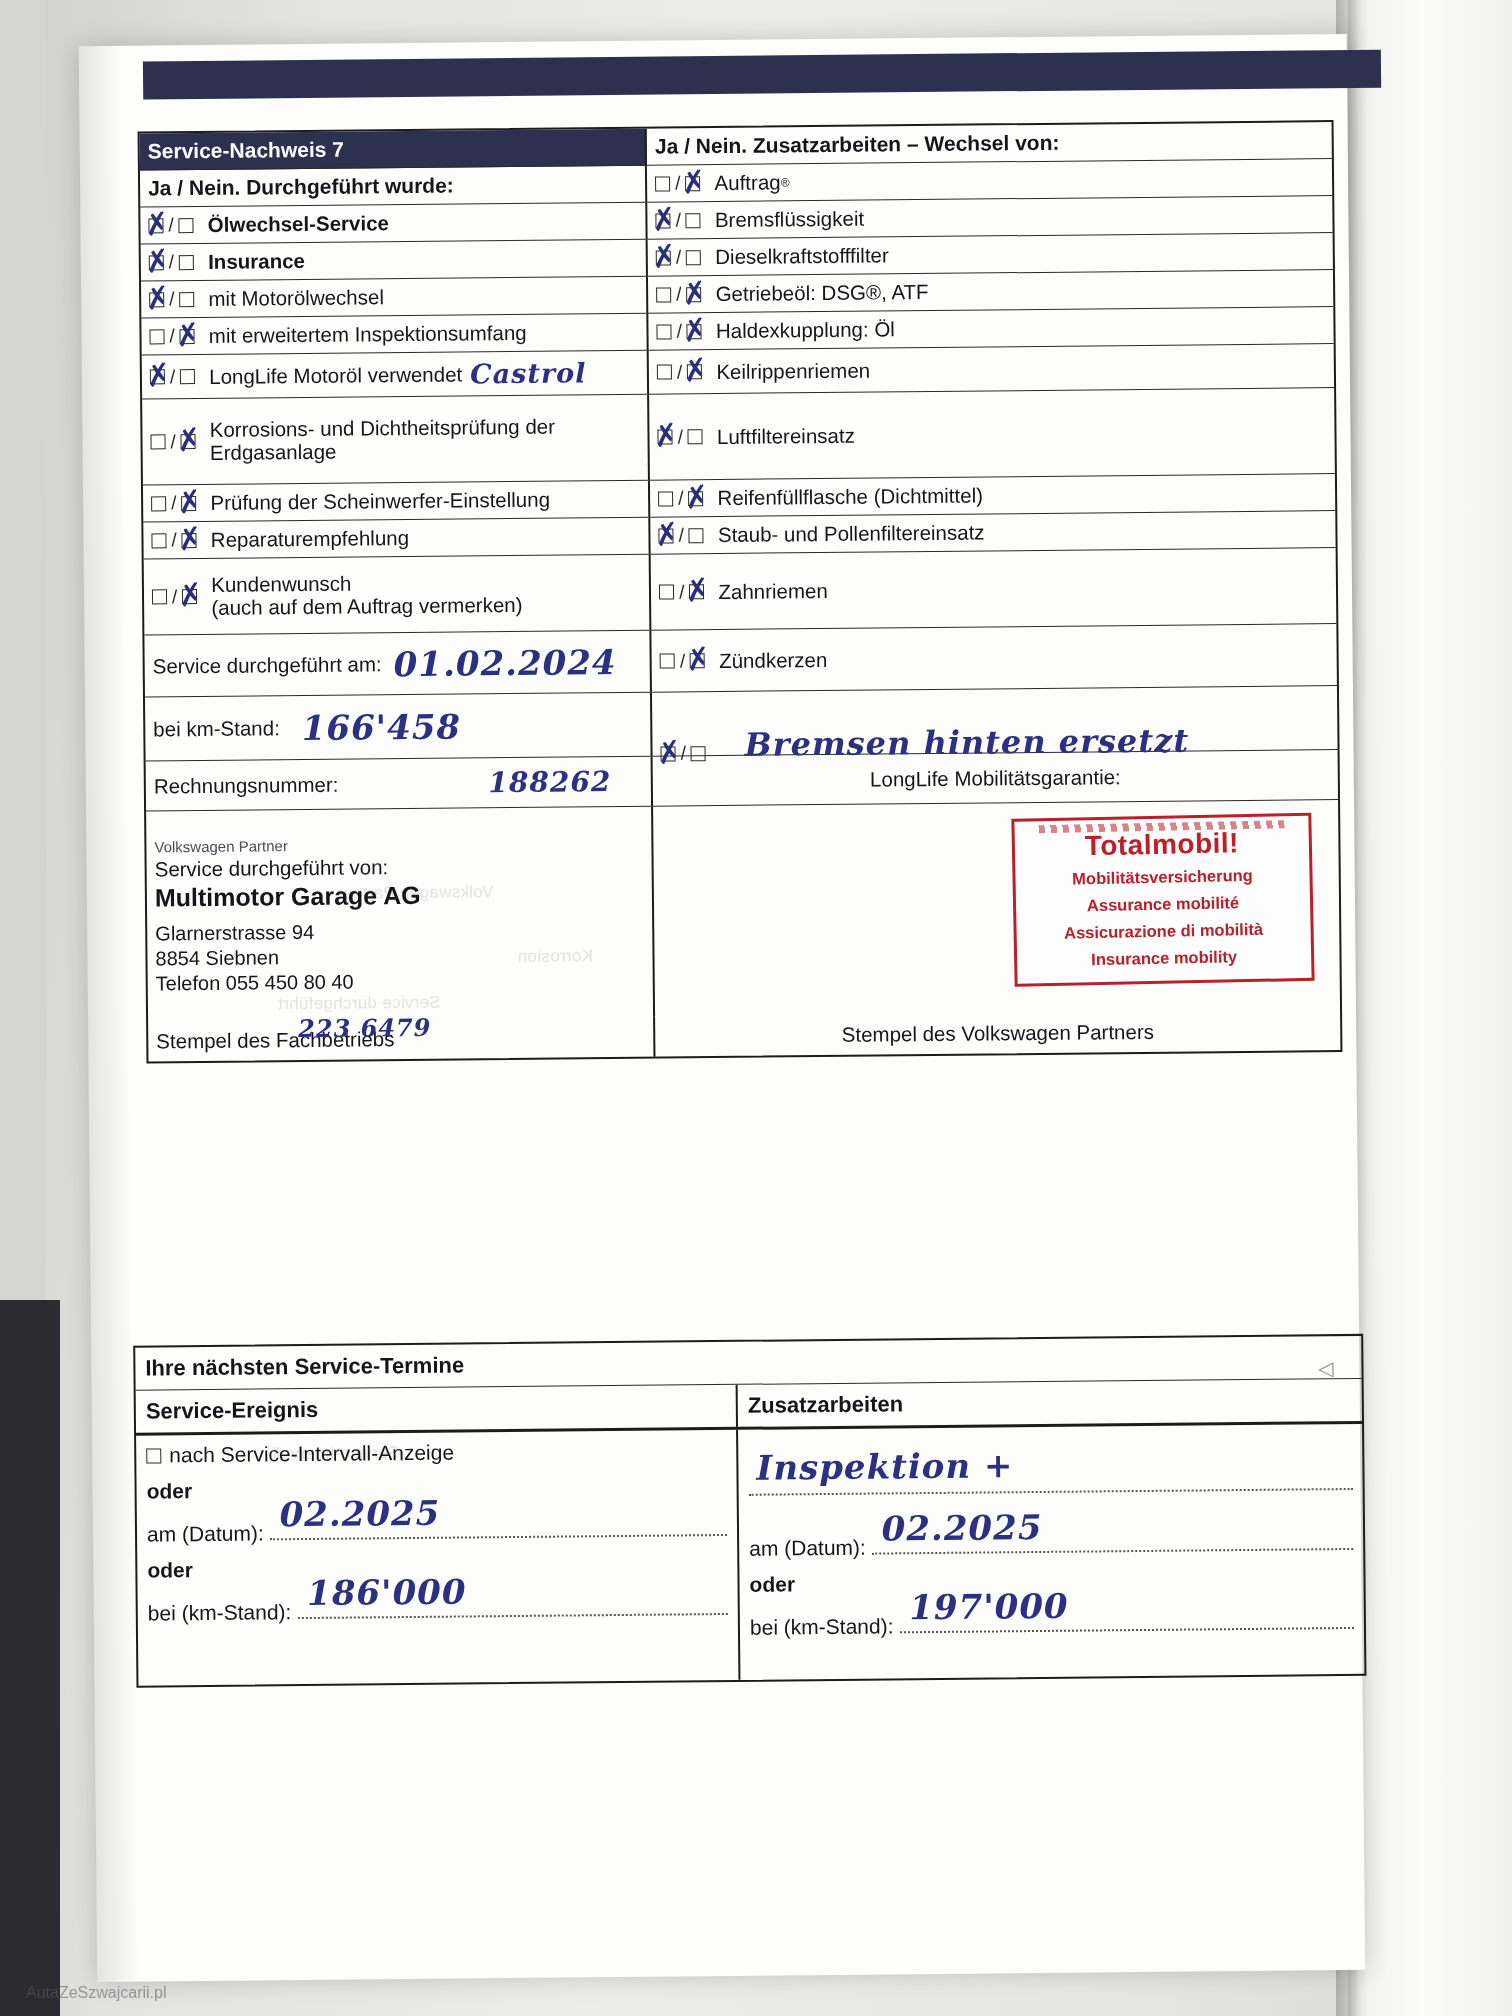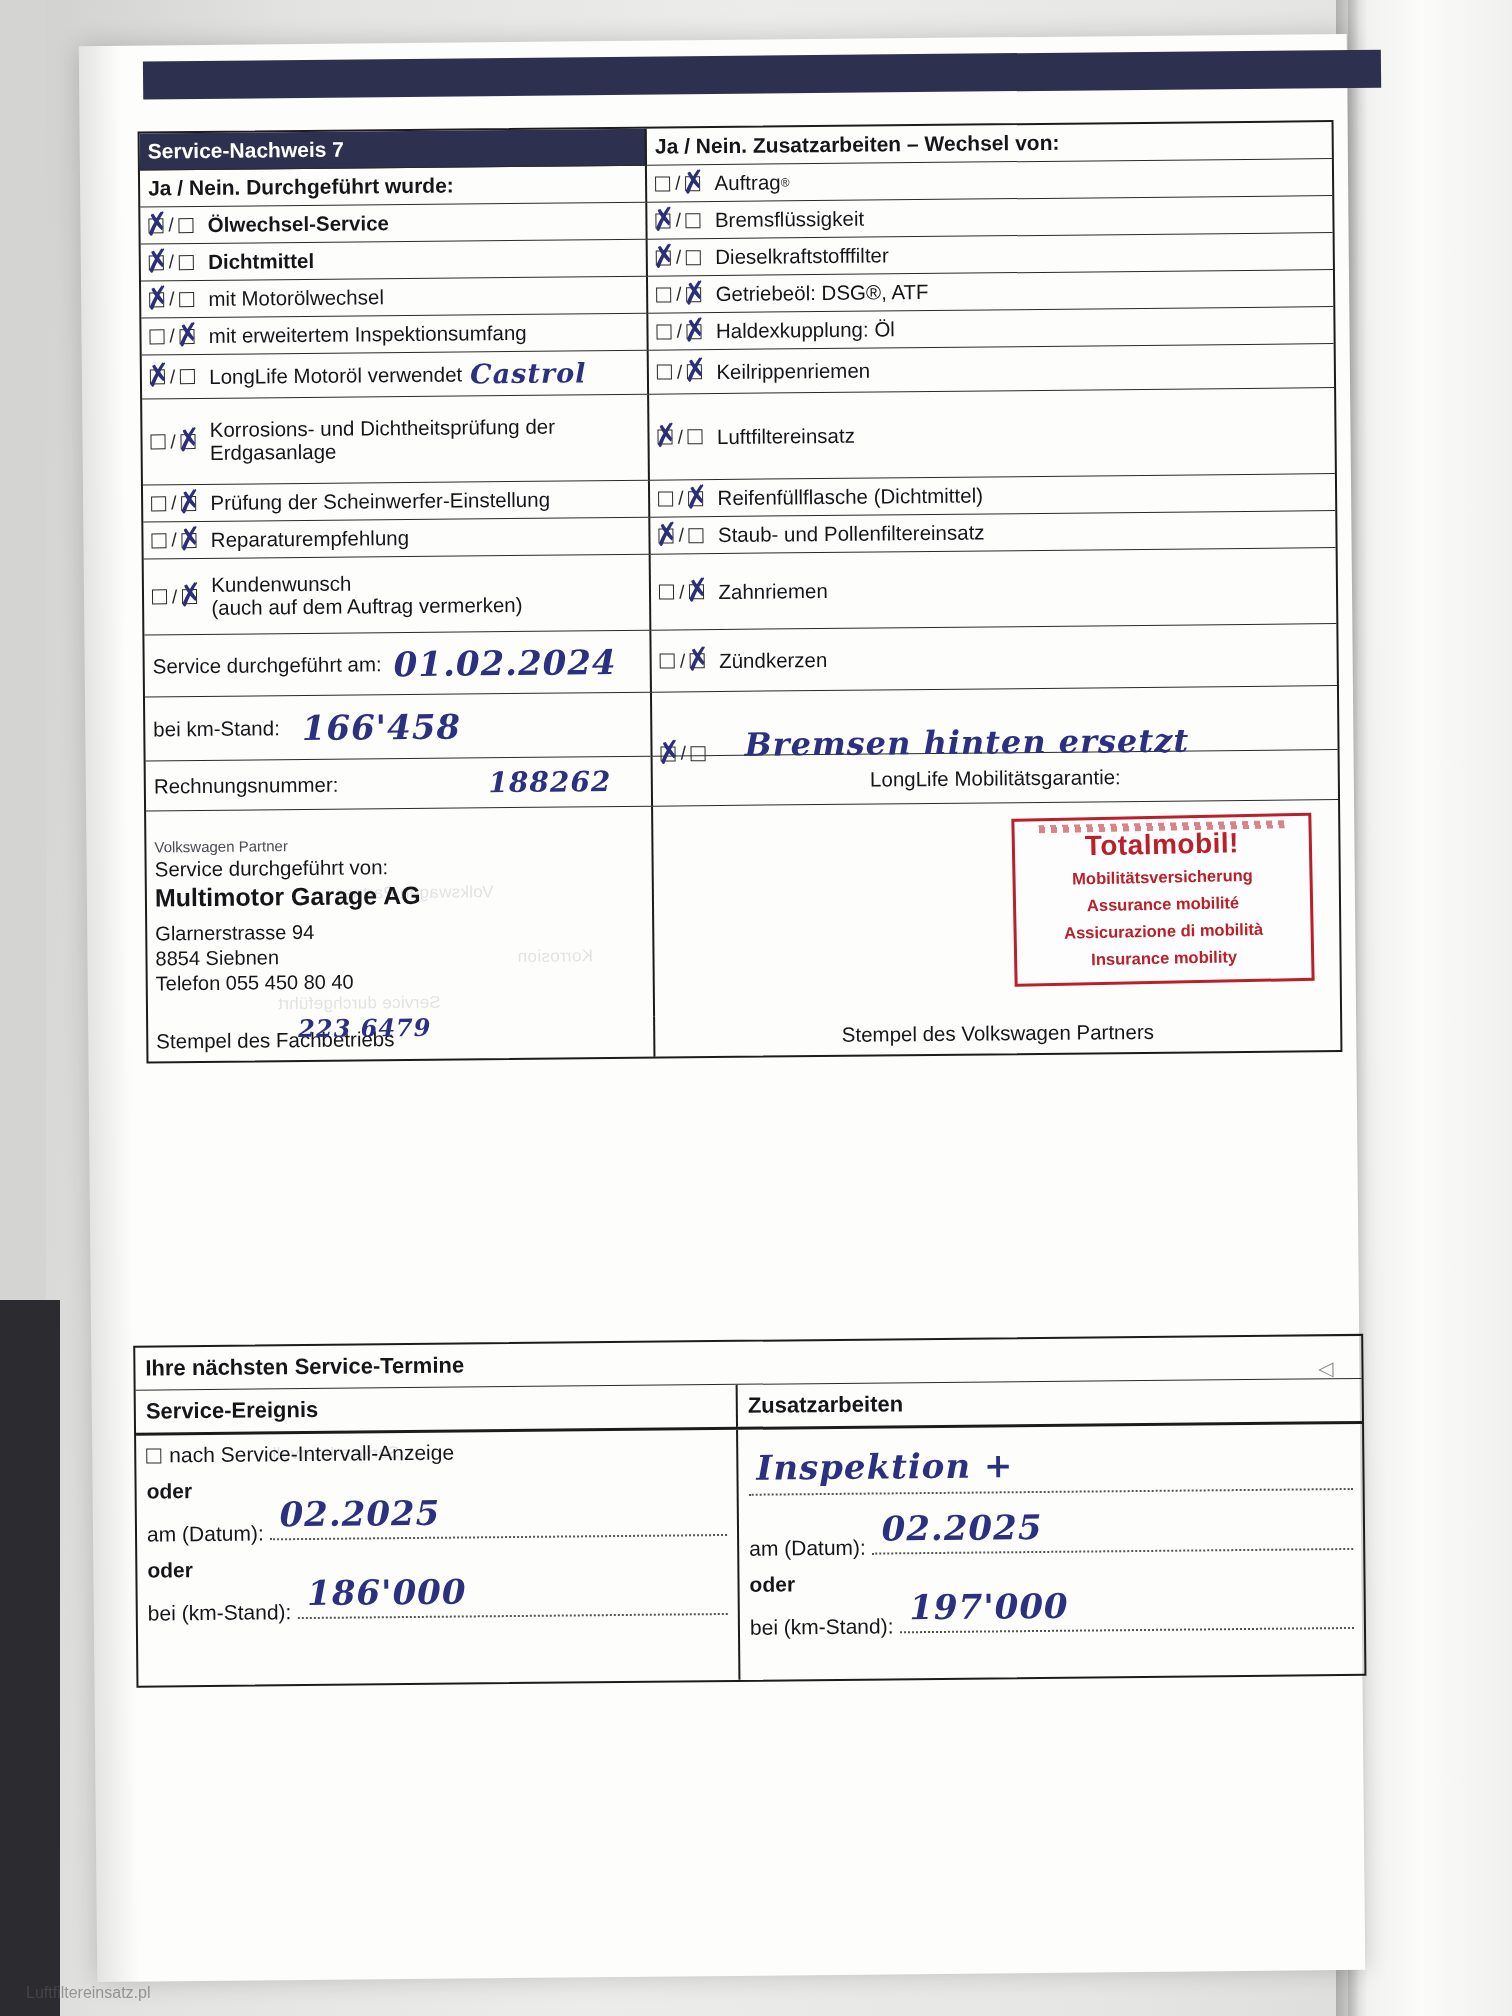--- a/index.html
+++ b/index.html
@@ -249,21 +249,21 @@
 
     <div class="row">
       <div class="cellL">
         <span class="chk">
           <span class="box">
               <span class="x">✗</span>
             </span>
           <span class="slash">/</span>
           <span class="box"></span>
         </span>
-        <span class="lbl b">Dichtmittel</span>
+        <span class="lbl b">Insurance</span>
       </div>
       <div class="cellR">
         <span class="chk">
           <span class="box">
               <span class="x">✗</span>
             </span>
           <span class="slash">/</span>
           <span class="box"></span>
         </span>
         <span class="lbl">Dieselkraftstofffilter</span>
@@ -564,13 +564,13 @@
             <span class="hand hand-big" style="position:absolute; left:10px; top:-12px;">197'000</span>
           </span>
         </div>
       </div>
     </div>
   </div>
 
   <div class="corner-mark">◁</div>
 </div>
 
-<div class="wm">Luftfiltereinsatz.pl</div>
+<div class="wm">AutaZeSzwajcarii.pl</div>
 
 </body></html>

